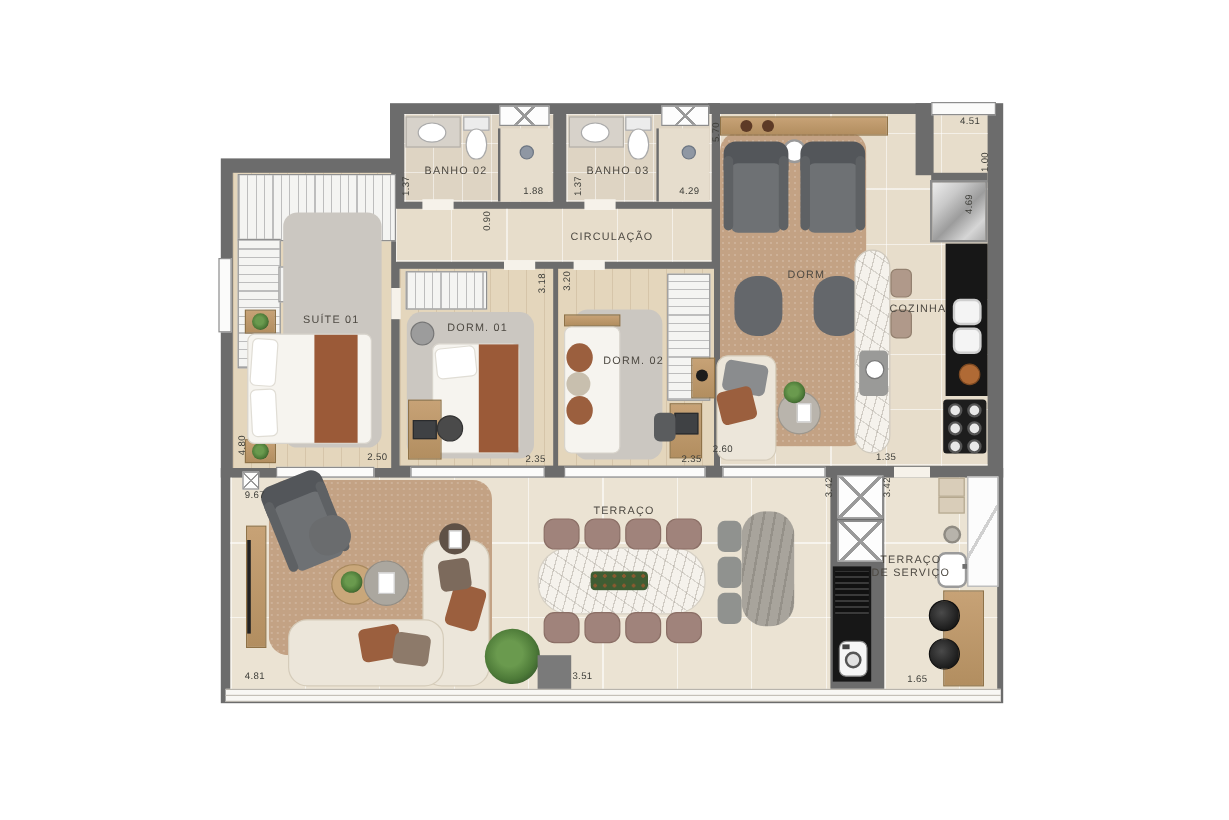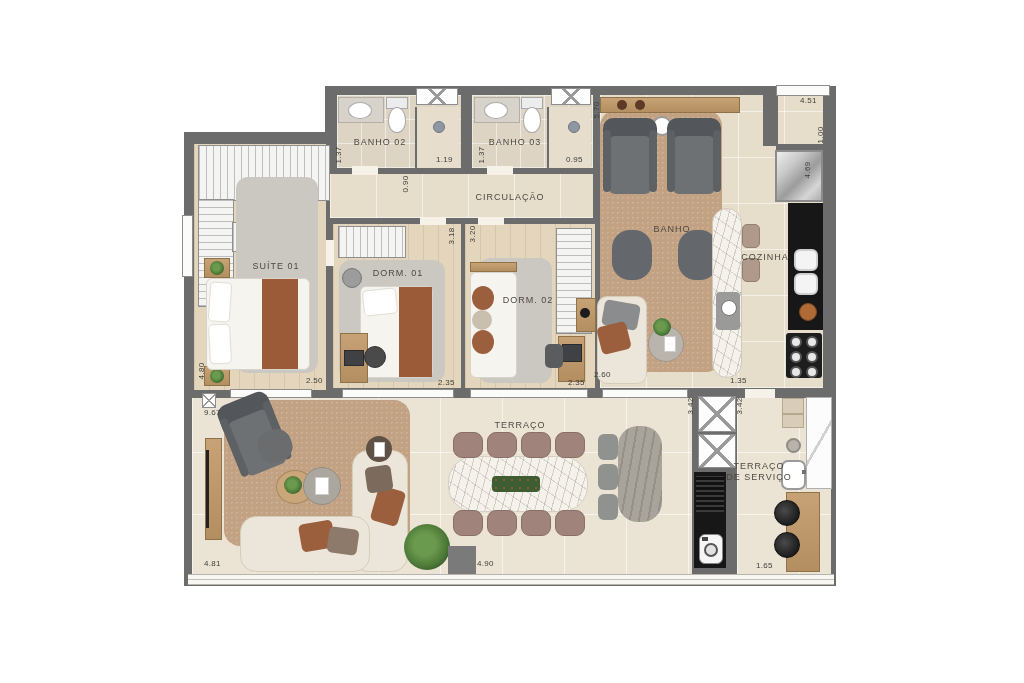--- a/index.html
+++ b/index.html
@@ -249,45 +249,45 @@
   <div class="woodf" style="left:786px;top:492px;width:34px;height:80px;"></div>
   <div class="seat-dark" style="left:774px;top:500px;width:26px;height:26px;"></div>
   <div class="seat-dark" style="left:774px;top:532px;width:26px;height:26px;"></div>
 
   <div class="room-label" style="left:350px;top:137px;width:60px;">BANHO 02</div>
   <div class="room-label" style="left:485px;top:137px;width:60px;">BANHO 03</div>
   <div class="room-label" style="left:470px;top:192px;width:80px;">CIRCULAÇÃO</div>
   <div class="room-label" style="left:246px;top:261px;width:60px;">SUÍTE 01</div>
   <div class="room-label" style="left:368px;top:268px;width:60px;">DORM. 01</div>
   <div class="room-label" style="left:498px;top:295px;width:60px;">DORM. 02</div>
-  <div class="room-label" style="left:647px;top:224px;width:50px;">BANHO</div>
+  <div class="room-label" style="left:647px;top:224px;width:50px;">DORM</div>
   <div class="room-label" style="left:740px;top:252px;width:50px;">COZINHA</div>
   <div class="room-label" style="left:490px;top:420px;width:60px;">TERRAÇO</div>
   <div class="room-label" style="left:726px;top:461px;width:66px;">
     <span style="display:block;">TERRAÇO</span>
     <span style="display:block;text-align:center;">DE SERVIÇO</span>
   </div>
 
   <div class="dim v" style="left:328px;top:151px;">1.37</div>
-  <div class="dim" style="left:436px;top:156px;">1.19</div>
+  <div class="dim" style="left:436px;top:156px;">1.88</div>
   <div class="dim v" style="left:471px;top:151px;">1.37</div>
-  <div class="dim" style="left:566px;top:156px;">0.95</div>
+  <div class="dim" style="left:566px;top:156px;">4.29</div>
   <div class="dim v" style="left:395px;top:180px;">0.90</div>
   <div class="dim v" style="left:586px;top:106px;">5.70</div>
   <div class="dim" style="left:800px;top:97px;">4.51</div>
   <div class="dim v" style="left:810px;top:131px;">1.00</div>
   <div class="dim v" style="left:797px;top:166px;">4.69</div>
   <div class="dim" style="left:730px;top:377px;">1.35</div>
   <div class="dim v" style="left:191px;top:367px;">4.80</div>
   <div class="dim" style="left:306px;top:377px;">2.50</div>
   <div class="dim v" style="left:441px;top:232px;">3.18</div>
   <div class="dim" style="left:438px;top:379px;">2.35</div>
   <div class="dim v" style="left:462px;top:230px;">3.20</div>
   <div class="dim" style="left:568px;top:379px;">2.35</div>
   <div class="dim" style="left:594px;top:371px;">2.60</div>
   <div class="dim" style="left:204px;top:409px;">9.67</div>
   <div class="dim" style="left:204px;top:560px;">4.81</div>
-  <div class="dim" style="left:477px;top:560px;">4.90</div>
+  <div class="dim" style="left:477px;top:560px;">3.51</div>
   <div class="dim v" style="left:680px;top:402px;">3.42</div>
   <div class="dim v" style="left:729px;top:402px;">3.42</div>
   <div class="dim" style="left:756px;top:562px;">1.65</div>
 
 </div>
 
 </body></html>

